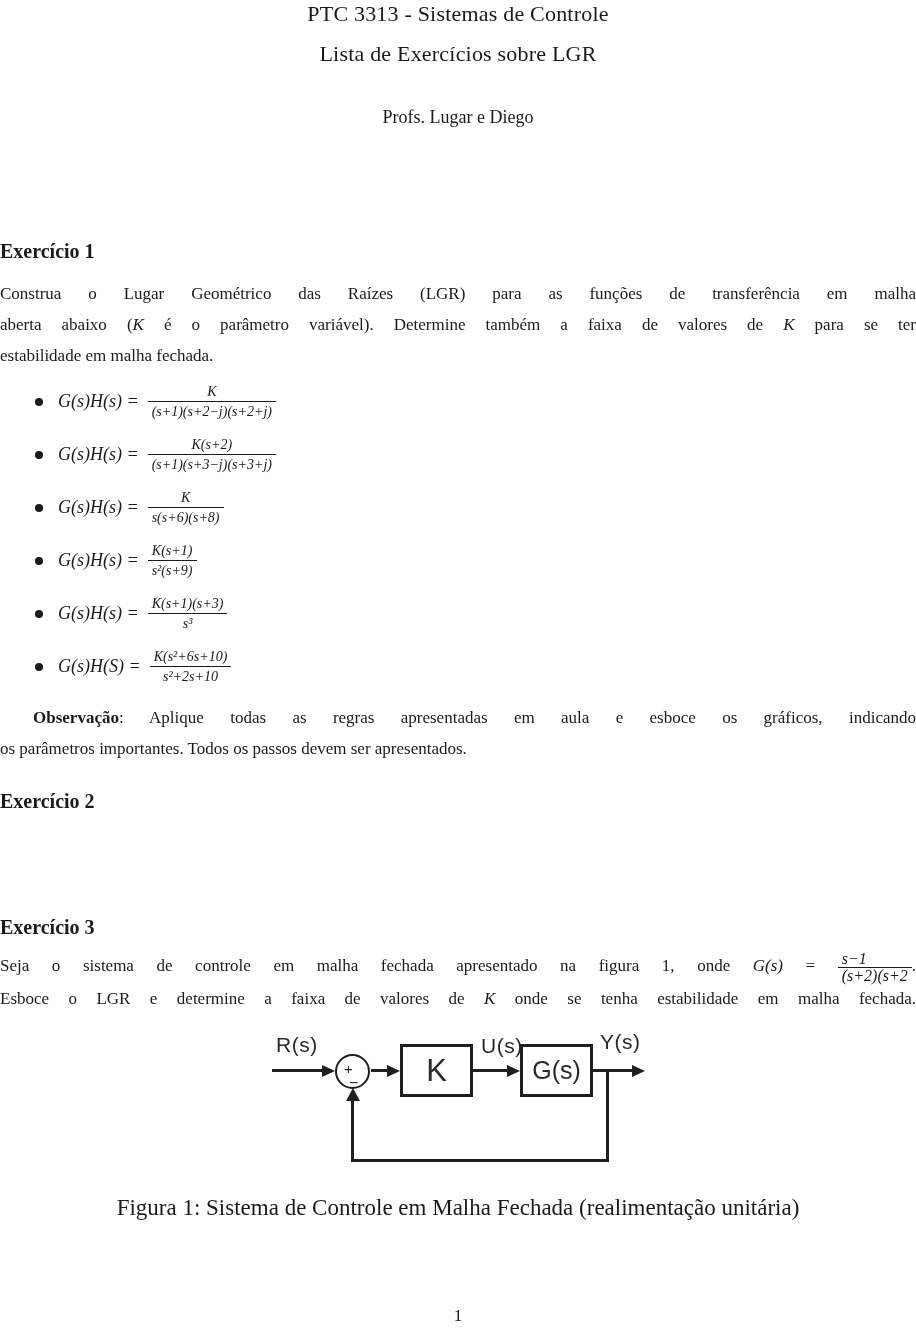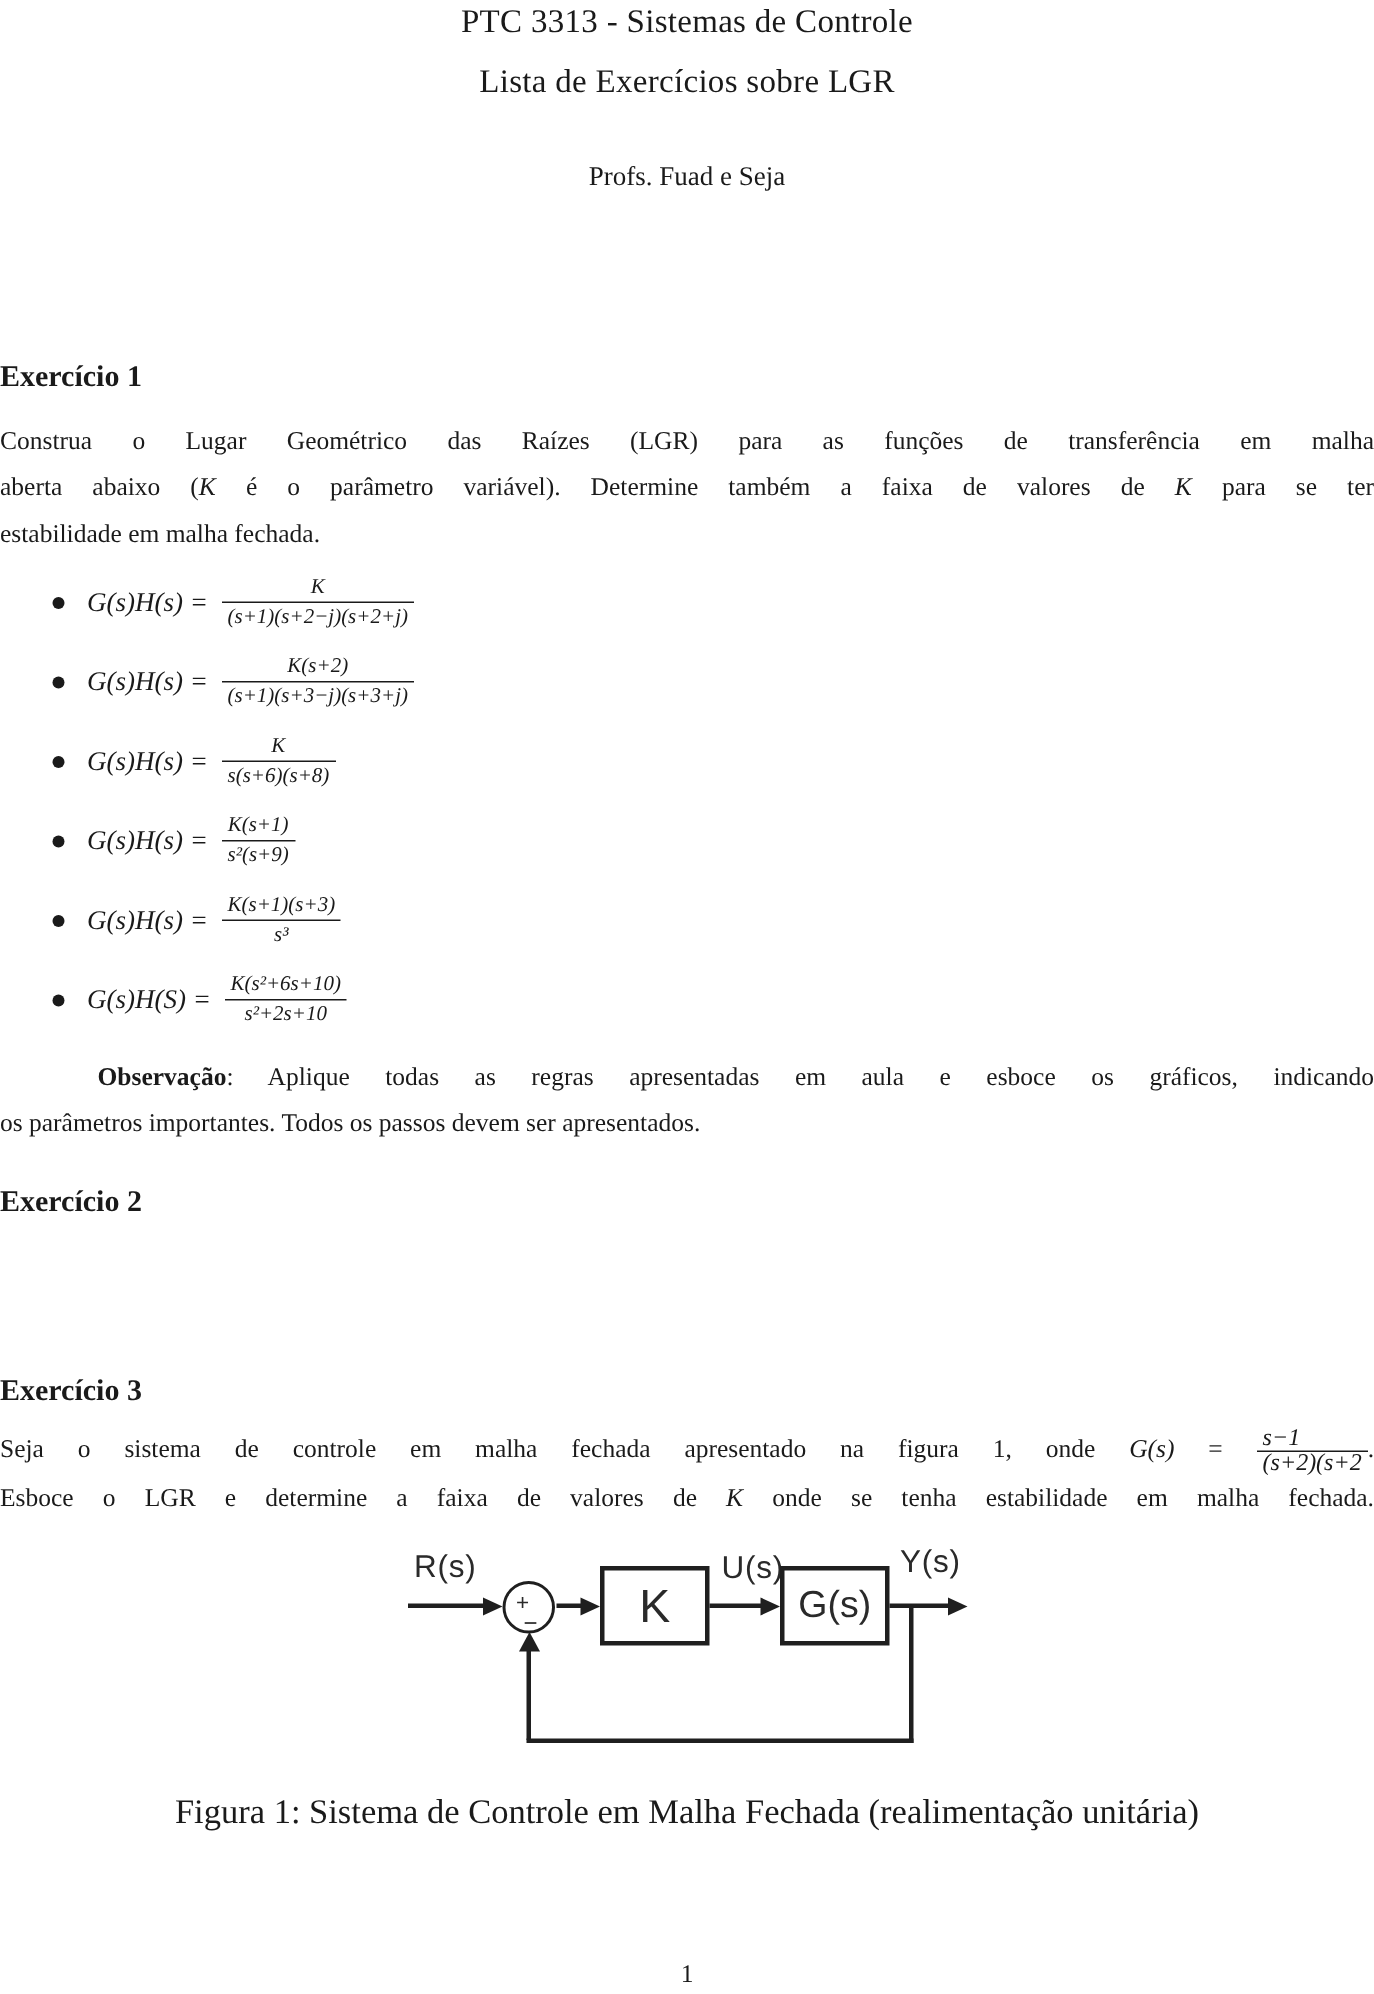--- a/index.html
+++ b/index.html
@@ -23,21 +23,21 @@
 
   .para { left: 0; width: 916px; line-height: 31px; }
   .jline {
     display: block;
     text-align: justify;
     text-align-last: justify;
     text-justify: inter-word;
     white-space: normal;
   }
   .jline.lastline { text-align-last: left; }
-  .jline.ind { text-indent: 33px; padding-left: 32px; }
+  .jline.ind { text-indent: 33px; }
   i { font-style: italic; }
 
   
   .eqlist { left: 0; width: 916px; }
   .eq { display: flex; align-items: center; height: 53px; }
   .bullet {
     width: 8px; height: 8px; border-radius: 50%;
     background: #1a1a1a; margin-left: 35px; margin-right: 15px;
     flex: none;
   }
@@ -84,21 +84,21 @@
   .caption { font-size: 23px; }
   .pagenum { font-size: 17px; }
 </style>
 </head>
 <body>
 
 <div class="page">
 
   <div class="abs center title-line" style="top:1px">PTC 3313 - Sistemas de Controle</div>
   <div class="abs center title-line" style="top:41px">Lista de Exercícios sobre LGR</div>
-  <div class="abs center byline" style="top:107px">Profs. Fuad e Seja</div>
+  <div class="abs center byline" style="top:107px">Profs. Lugar e Diego</div>
 
   <div class="abs heading" style="left:0;top:240px">Exercício 1</div>
 
   <div class="abs para" style="top:278px">
     <span class="jline"><span>Construa o Lugar Geométrico das Raízes (LGR) para as funções de transferência em malha</span></span>
     <span class="jline"><span>aberta abaixo (</span><i>K</i><span> é o parâmetro variável). Determine também a faixa de valores de </span><i>K</i><span> para se ter</span></span>
     <span class="jline lastline"><span>estabilidade em malha fechada.</span></span>
   </div>
 
   <div class="abs eqlist" style="top:375px">

